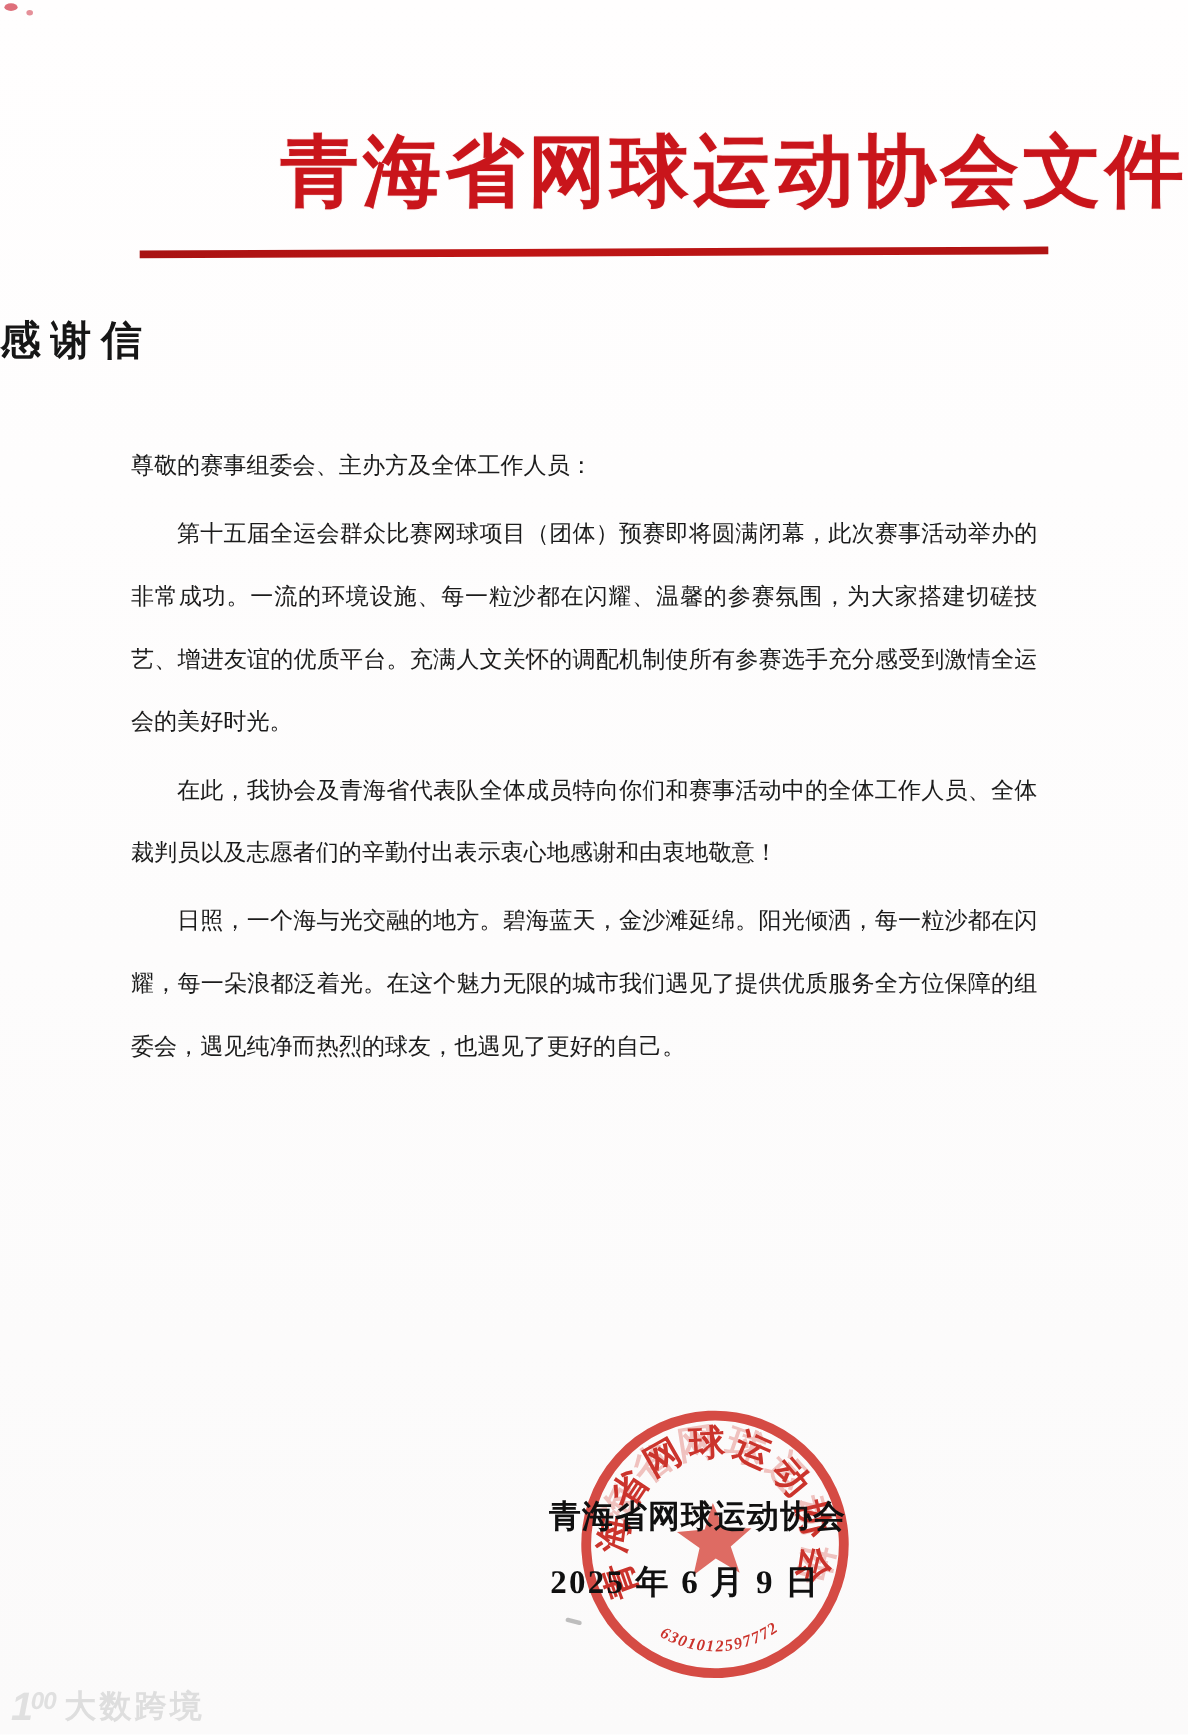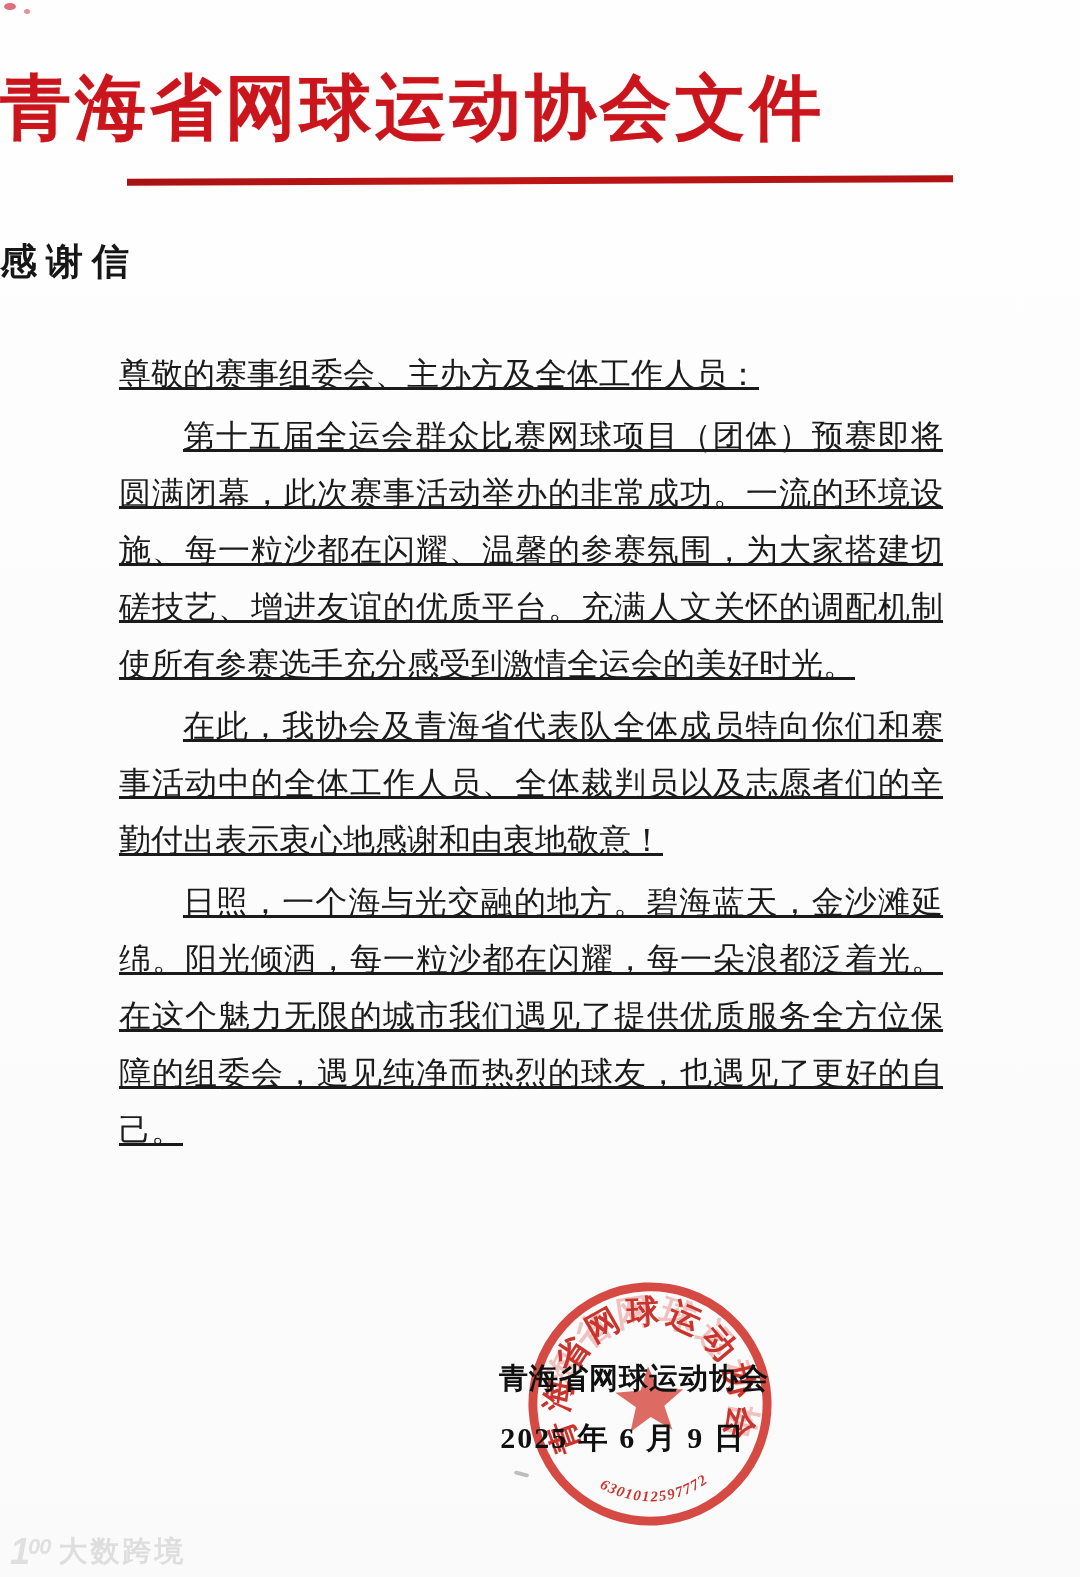--- a/index.html
+++ b/index.html
@@ -6,21 +6,21 @@
   .page {
     position:relative;
     width:1080px; height:1577px;
     margin:0 auto;
     background:linear-gradient(180deg,#fffefe 0%, #fdfcfc 55%, #fbfafa 100%);
     font-family:"Liberation Serif", serif;
     color:#1c1c1c;
     overflow:hidden;
   }
   
-  .letterhead { text-align:left; padding-top:67px; }
+  .letterhead { text-align:right; padding-top:116px; }
   .letterhead-title {
     margin:0;
     font-size:71px; line-height:82px;
     font-weight:900; letter-spacing:4px;
     color:#c9151b;
     text-shadow:0 0 1px rgba(201,21,27,.55);
     white-space:nowrap;
   }
   .doc-number {
     margin-top:58px;
@@ -39,25 +39,24 @@
   .letter-title {
     margin:56px 0 0;
     text-align:left;
     font-size:37px; line-height:44px;
     font-weight:700; letter-spacing:9px;
     color:#161616;
   }
   .body-text {
     width:824px;
     margin:62px 0 0 119px;
-    font-size:32px; line-height:57px;
+    font-size:21px; line-height:57px;
     text-align:justify;
     text-justify:inter-ideograph;
     color:#1b1b1b;
-    text-decoration:underline;
   }
   .salutation { margin:0 0 4px; }
   .para { margin:5px 0; text-indent:2em; }
   
   .seal-wrap {
     position:absolute; left:521px; top:1275px;
     width:258px; height:258px;
     transform:rotate(-3deg);
     opacity:.93;
   }

